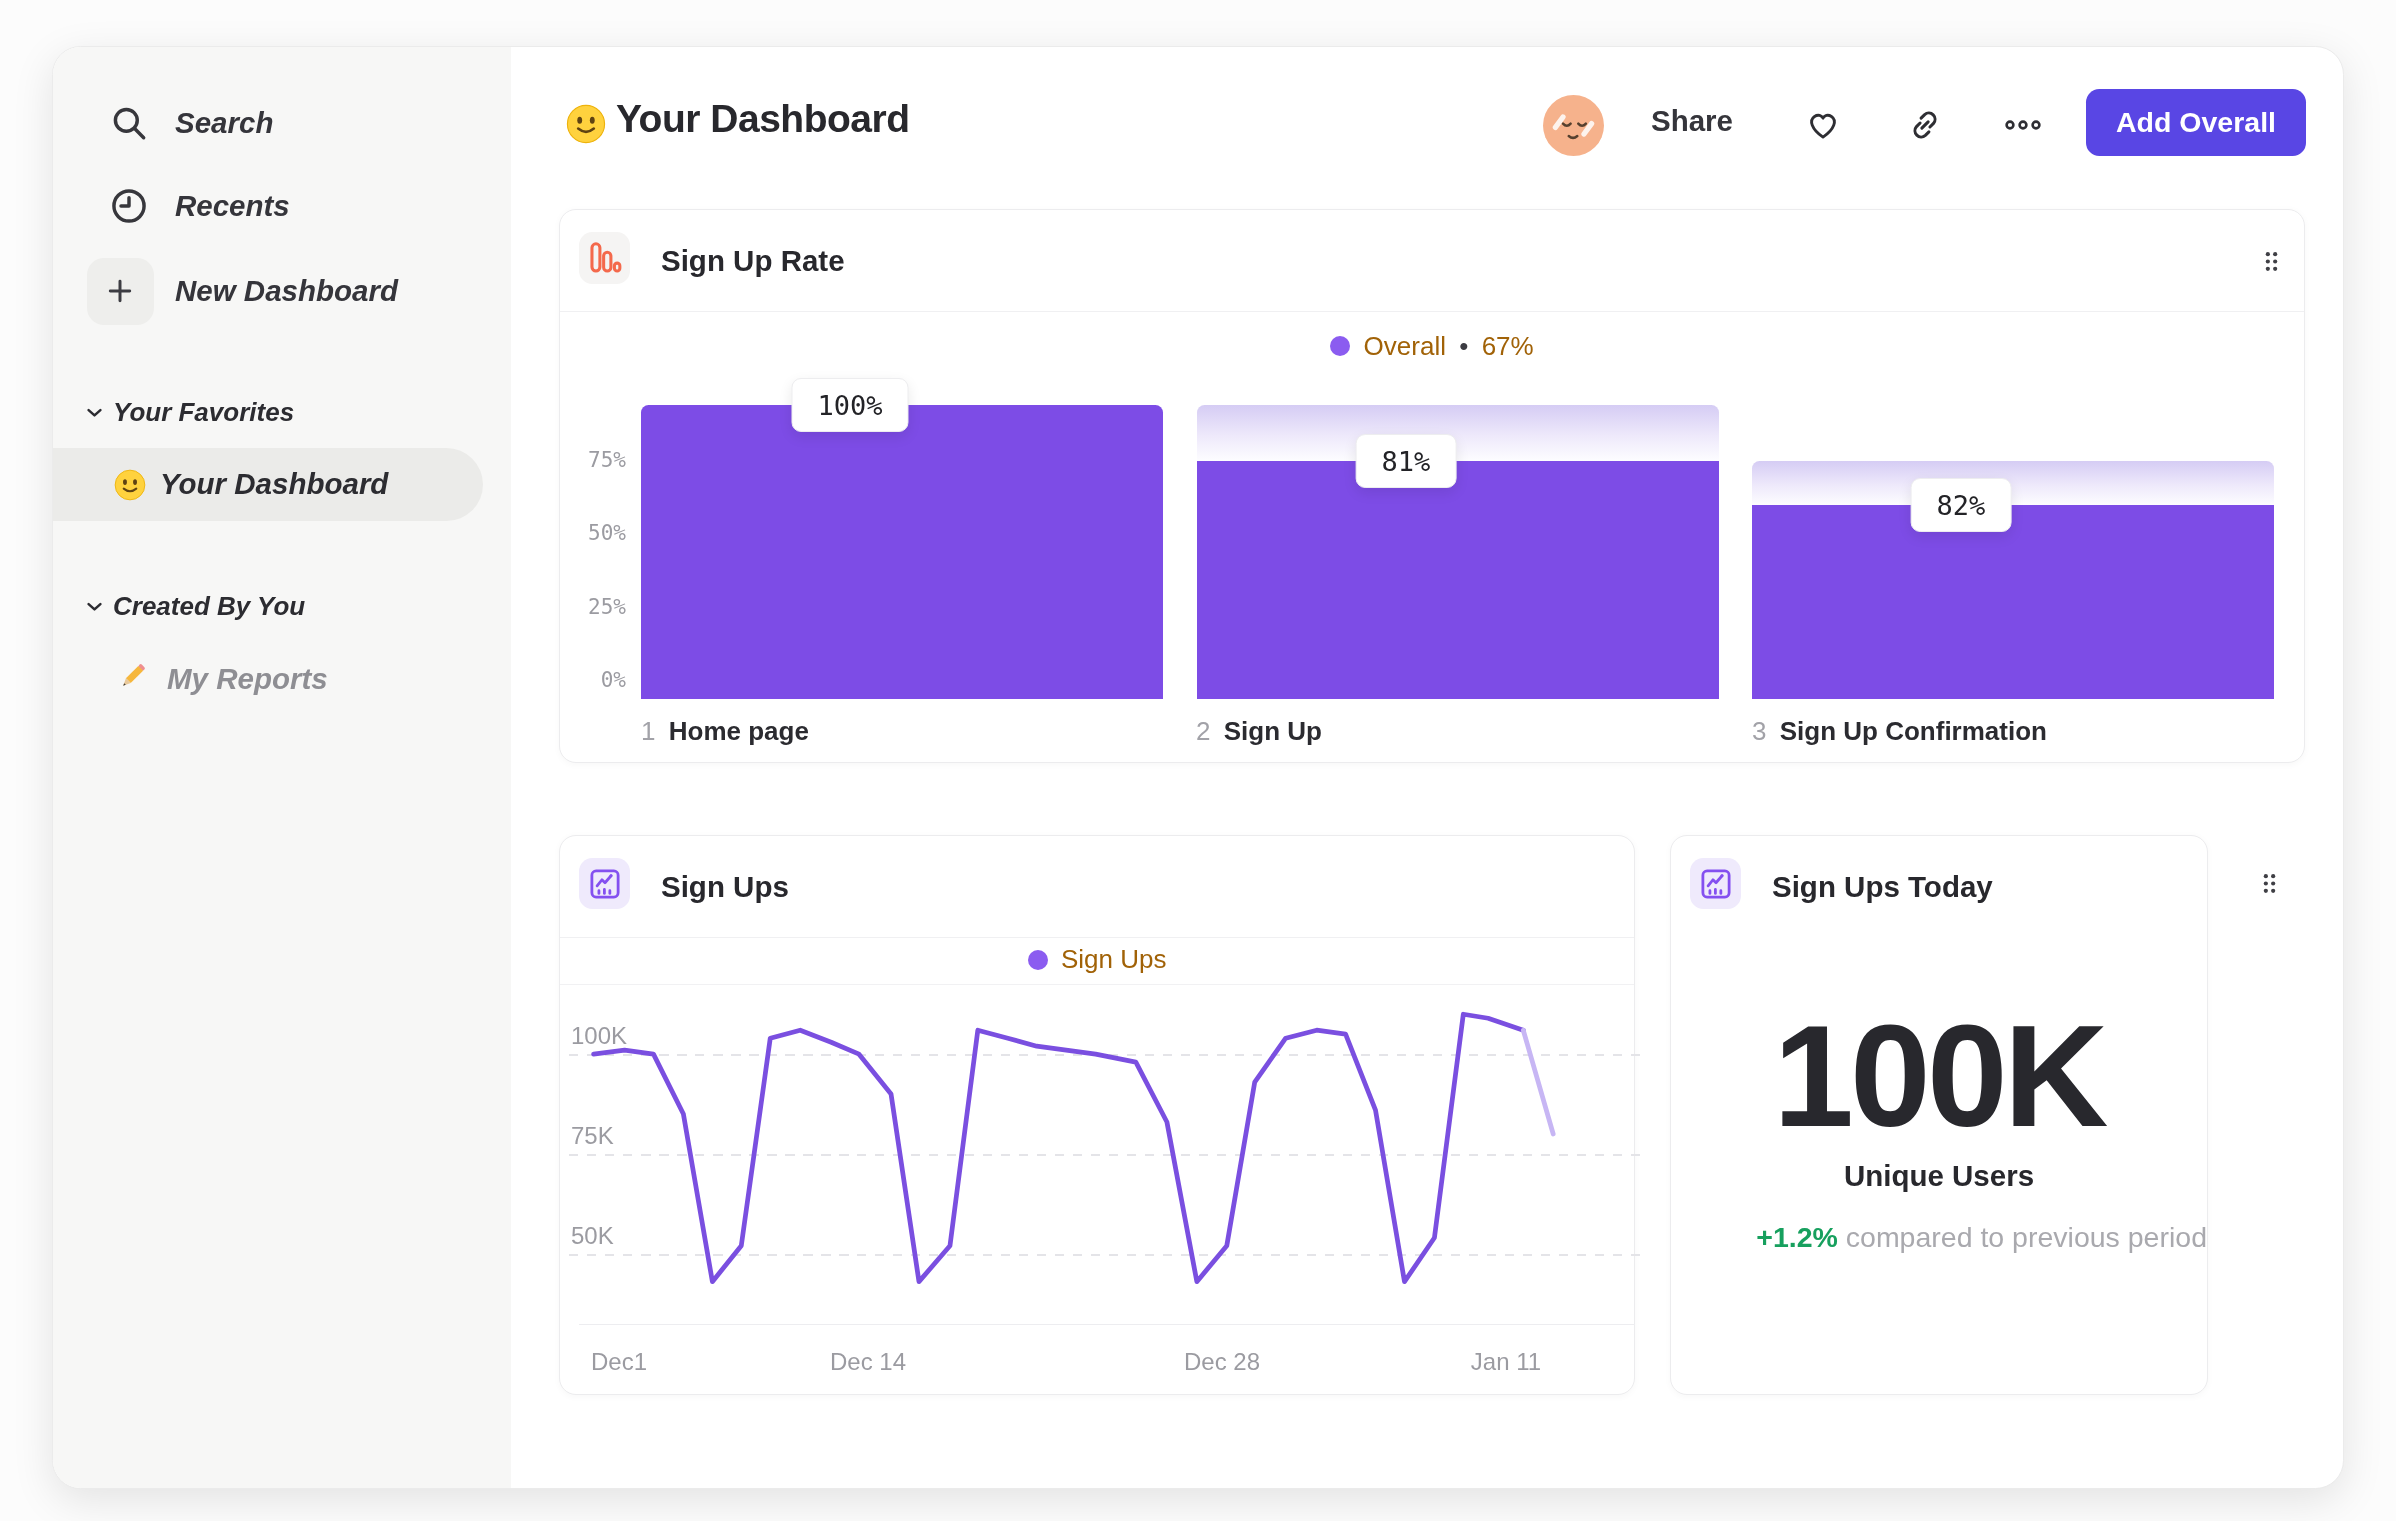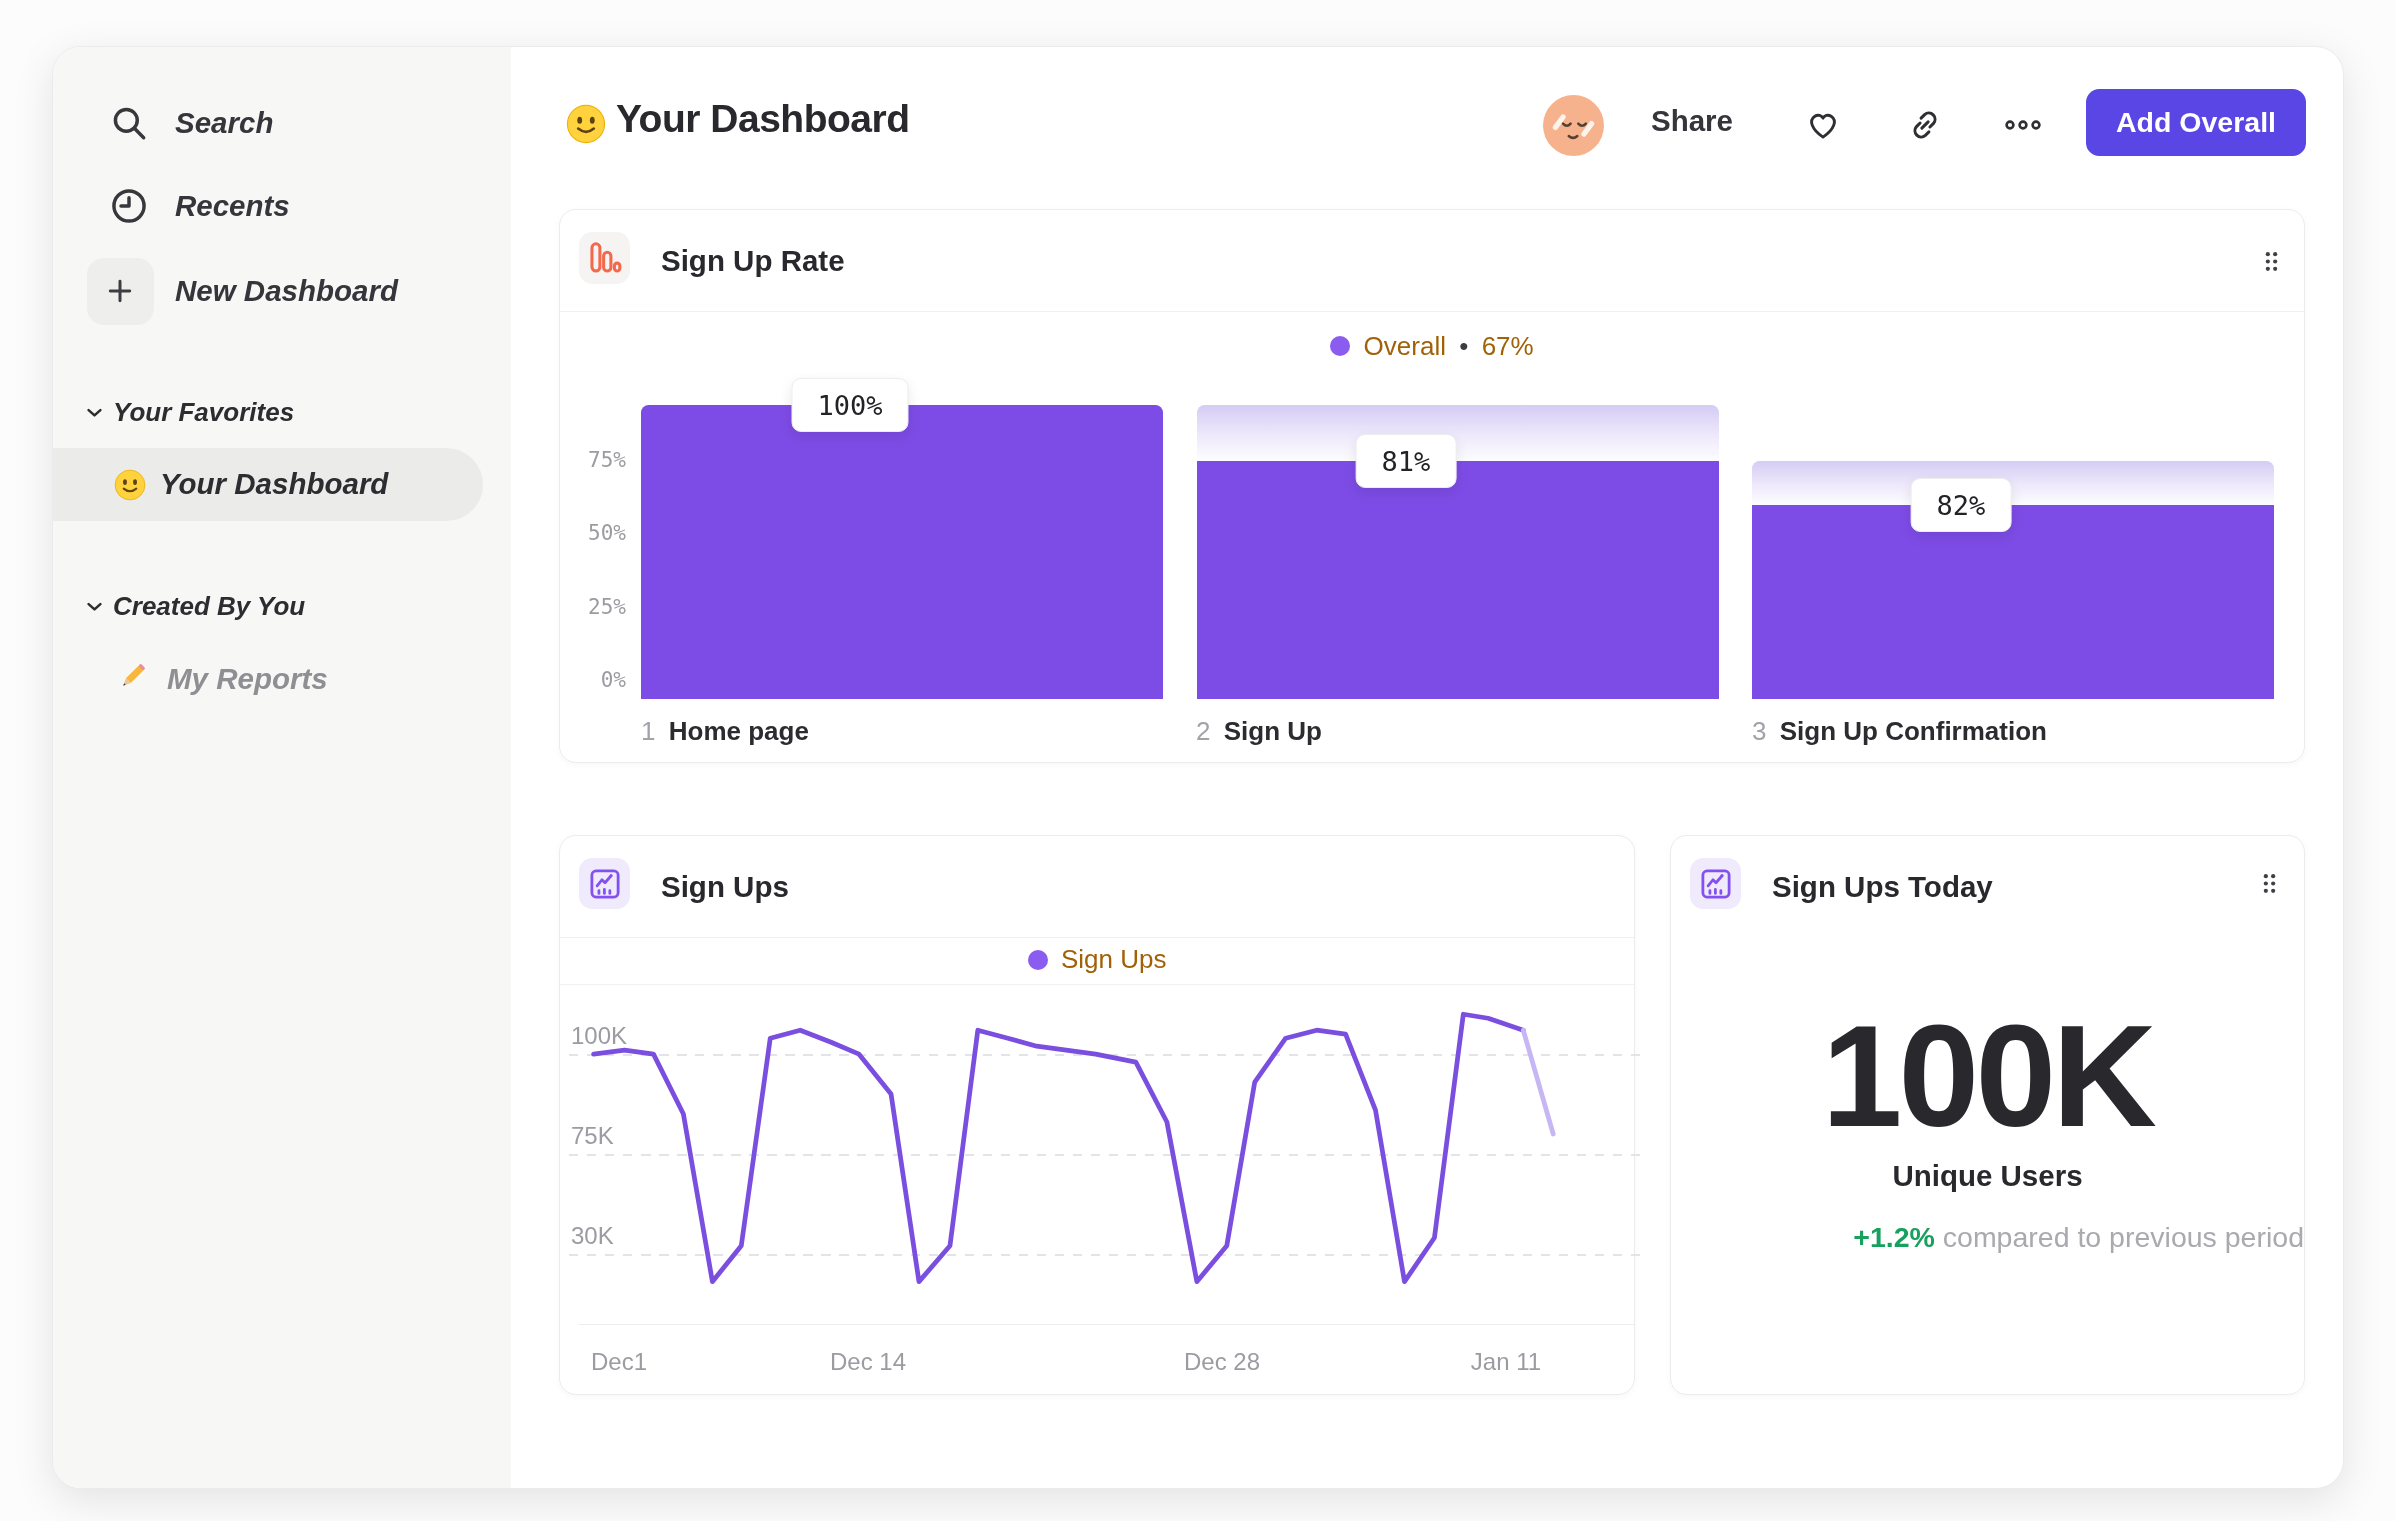--- a/index.html
+++ b/index.html
@@ -37,21 +37,21 @@
   .heart-pos { left:1750px; } .link-pos { left:1852px; } .dots-pos { left:1950px; }
   .add-btn { position:absolute; left:2033px; top:42px; width:220px; height:67px; border:none;
     background:var(--accent,#5946e4); color:#fff; font-family:inherit; font-size:28.5px; font-weight:700;
     border-radius:13.3px; cursor:pointer; }
 
   
   .card { position:absolute; background:#fff; border:1.4px solid #ececee; border-radius:17px;
     box-shadow:0 1.9px 7.6px rgba(0,0,0,.03); }
   .card-1 { left:506px; top:162px; width:1746px; height:554px; }
   .card-2 { left:506px; top:788px; width:1076px; height:560px; }
-  .card-3 { left:1617px; top:788px; width:635px; height:560px; }
+  .card-3 { left:1617px; top:788px; width:538px; height:560px; }
   .card-head-icon { position:absolute; left:19px; top:22px; width:51px; height:52px; border-radius:13.3px;
     display:flex; align-items:center; justify-content:center; }
   .gray-box { background:#f5f4f3; } .lav-box { background:#efeafc; }
   .card-title { position:absolute; left:101px; top:34px; font-size:29.5px; font-weight:700; color:#28282d; }
   .drag-handle { position:absolute; width:32px; height:38px; display:flex; align-items:center; justify-content:center; cursor:grab; }
   .dh-1 { left:1695px; top:32px; } .dh-3 { left:582px; top:28.5px; }
   .head-divider { position:absolute; left:0; top:101px; width:100%; height:0; border-top:1.4px solid #f0f0f2; }
   .legend { position:absolute; left:0; width:100%; display:flex; align-items:center; justify-content:center; gap:13.3px; }
   .legend-dot { width:20px; height:20px; border-radius:50%; background:var(--legend-dot,#8b5cf0); }
   .legend-txt { font-size:26px; font-weight:400; color:#a16207; }
@@ -300,21 +300,21 @@
       <span class="legend-txt">Sign Ups</span>
     </div>
 
     <div class="lc-plot">
       <div class="lc-grid" style="top: 54px;"></div>
       <div class="lc-grid" style="top: 154px;"></div>
       <div class="lc-grid" style="top: 254px;"></div>
       <div class="lc-axis"></div>
       <span class="lc-ytick" style="top: 22px;">100K</span>
       <span class="lc-ytick" style="top: 122px;">75K</span>
-      <span class="lc-ytick" style="top: 222px;">30K</span>
+      <span class="lc-ytick" style="top: 222px;">50K</span>
       <svg class="lc-svg" width="1034" height="325" viewBox="0 0 1087 342">
         <polyline id="lc-line-main" fill="none" stroke="#7a4fe0" stroke-width="5" stroke-linejoin="round" stroke-linecap="round" points="2.2,57.0 34.8,52.8 65.2,57.0 96.7,120.0 127.2,296.4 157.6,258.6 188.1,40.2 219.6,31.8 252.2,44.4 281.5,57.0 315.2,99.0 344.6,296.4 377.2,258.6 406.5,31.8 438.1,40.2 468.5,48.6 530.5,57.0 572.8,65.4 605.5,128.4 637.0,296.4 668.5,258.6 697.9,86.4 730.5,40.2 763.1,31.8 793.5,36.0 825.0,115.8 855.5,296.4 887.0,250.2 917.4,15.0 943.5,19.2 980.5,31.8"></polyline>
         <polyline id="lc-line-fade" fill="none" stroke="#c7b6f4" stroke-width="5" stroke-linejoin="round" stroke-linecap="round" points="980.5,31.8 1012.0,141.0"></polyline>
       </svg>
       <span class="lc-xtick" style="left: 0px;">Dec1</span>
       <span class="lc-xtick" style="left: 277px; transform: translateX(-50%);">Dec 14</span>
       <span class="lc-xtick" style="left: 631px; transform: translateX(-50%);">Dec 28</span>
       <span class="lc-xtick" style="left: 915px; transform: translateX(-50%);">Jan 11</span>
     </div>
   </section>

